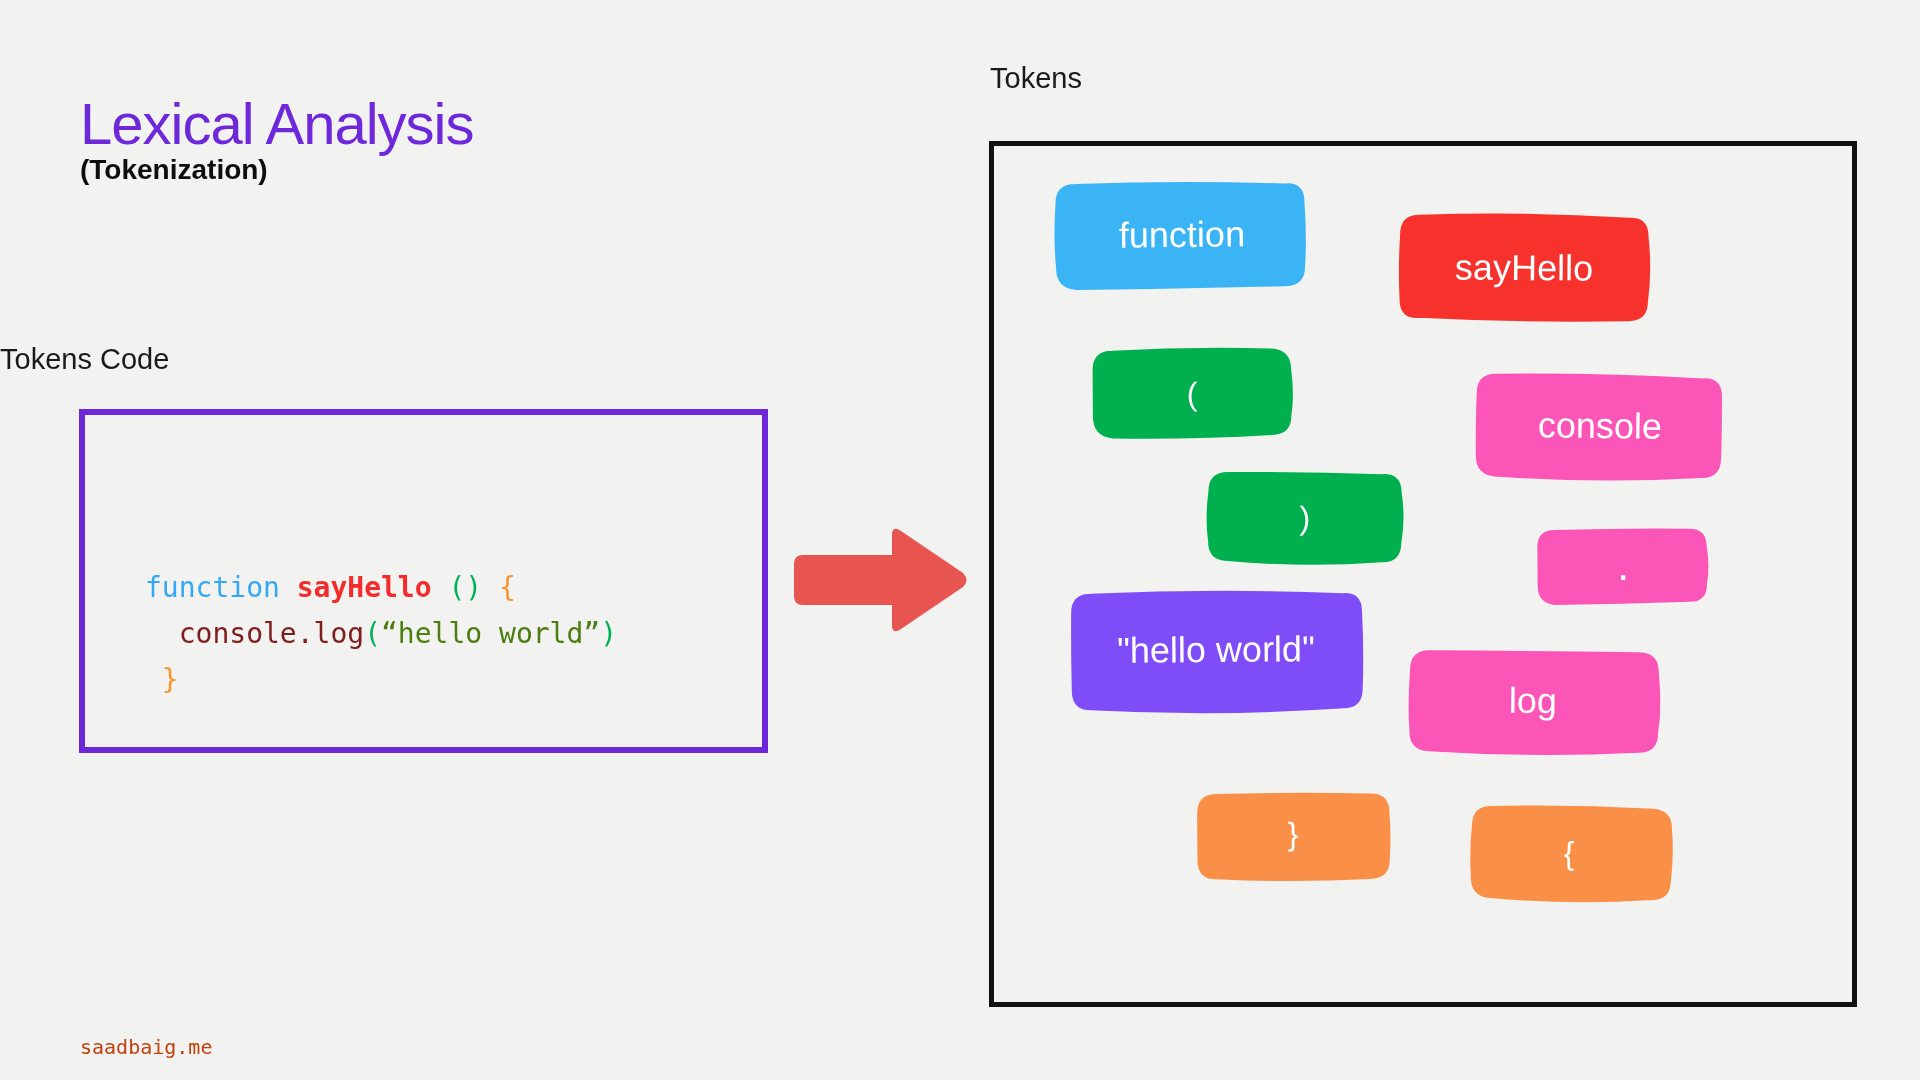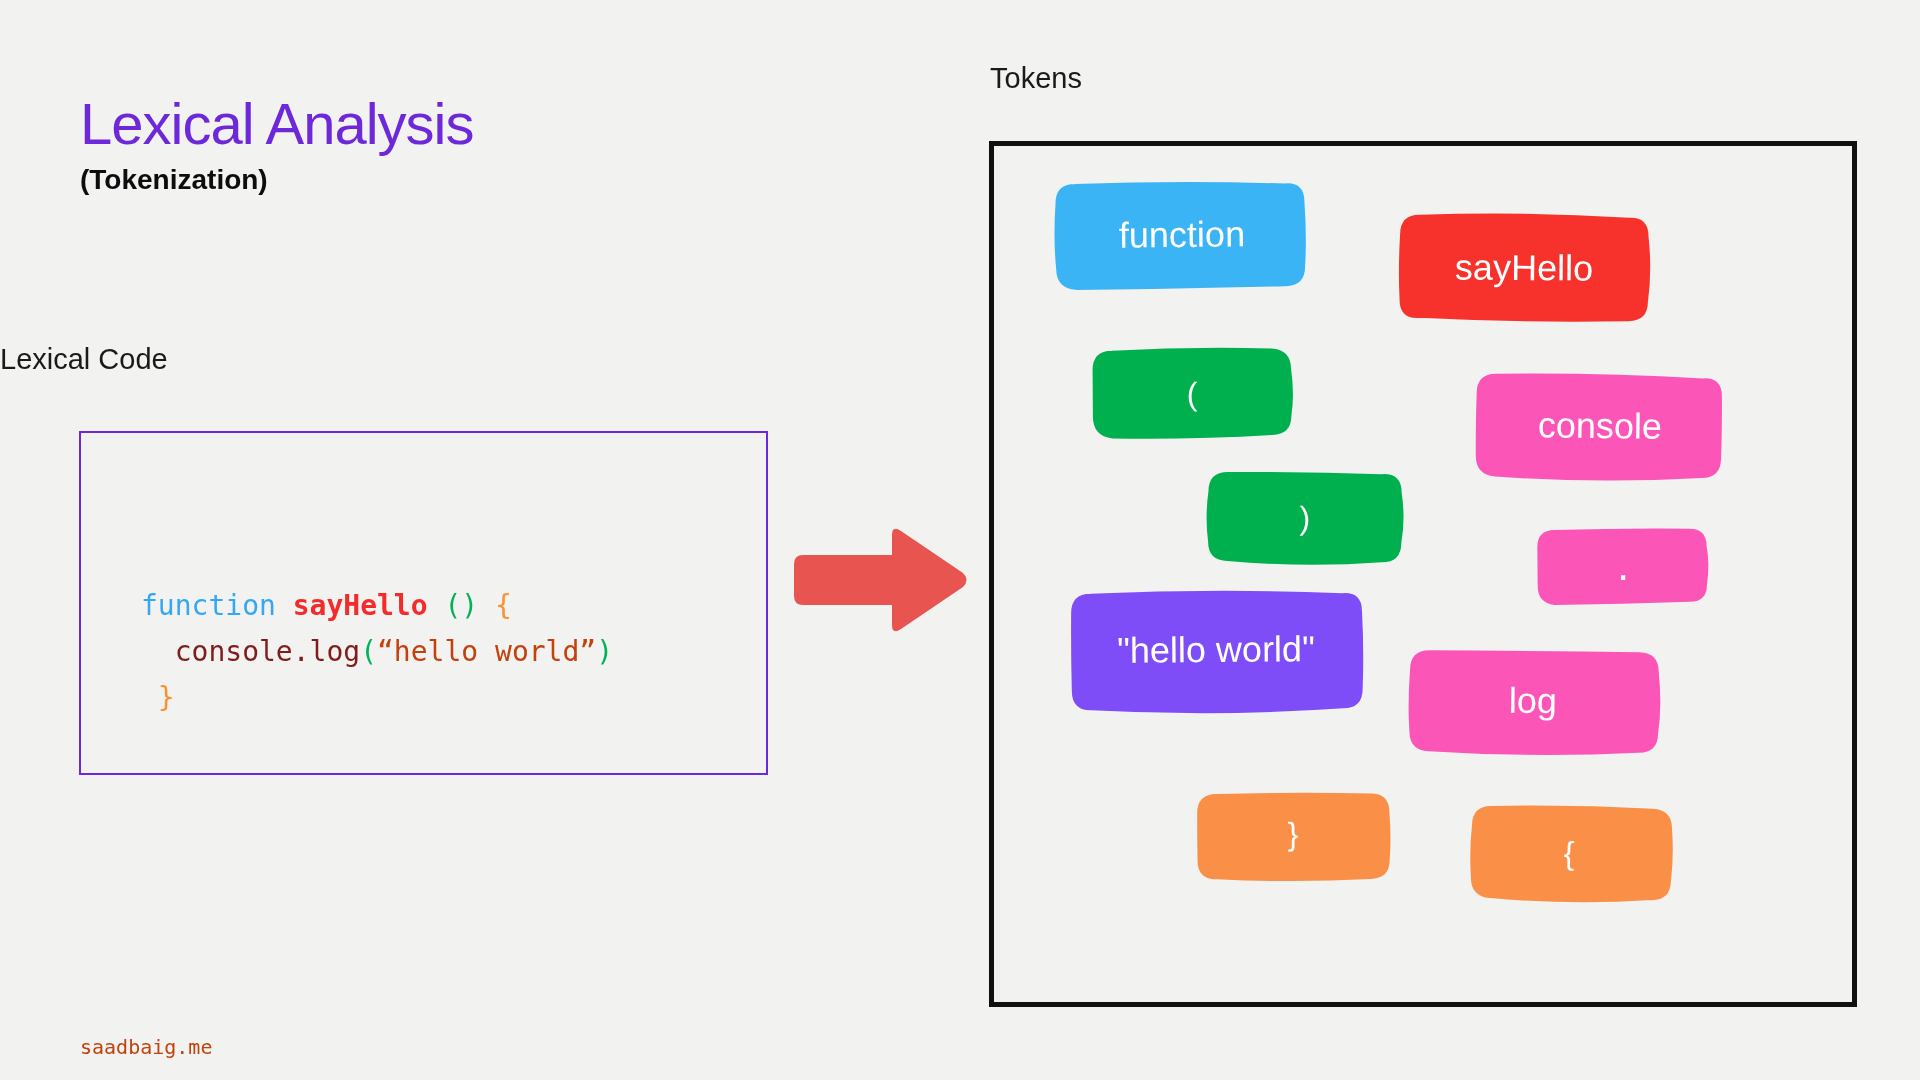--- a/index.html
+++ b/index.html
@@ -25,21 +25,21 @@
     font-size: 58px;
     font-weight: normal;
     letter-spacing: -1px;
     line-height: 1.0;
     color: #6d28d9;
     white-space: nowrap;
   }
   #page-subtitle {
     position: absolute;
     left: 80px;
-    top: 164px;
+    top: 154px;
     font-size: 28px;
     font-weight: bold;
     color: #0d0d0d;
     white-space: nowrap;
   }
 
   
   .section-label {
     position: absolute;
     font-size: 29px;
@@ -55,43 +55,43 @@
   #tokens-label {
     left: 990px;
     top: 62px;
     width: 860px;
   }
 
   
   #source-code-panel {
     position: absolute;
     left: 79px;
-    top: 431px;
+    top: 409px;
     width: 689px;
     height: 344px;
-    border: 2px solid #6d28d9;
+    border: 6px solid #6d28d9;
     background: #f2f2f1;
     box-sizing: border-box;
   }
   #code-block {
     position: absolute;
     left: 60px;
     top: 122px;
     font-family: "DejaVu Sans Mono", monospace;
     font-size: 28px;
     line-height: 46px;
     white-space: pre;
   }
   #code-block .ln { display: block; }
   .tk-keyword  { color: #34a8f4; }
   .tk-fname    { color: #f42b2b; font-weight: bold; }
   .tk-paren    { color: #00b359; }
   .tk-brace    { color: #f79331; }
   .tk-ident    { color: #7f1d1d; }
-  .tk-string   { color: #c2410c; }
+  .tk-string   { color: #4d7c0f; }
 
   
   #flow-arrow {
     position: absolute;
     left: 790px;
     top: 525px;
     width: 180px;
     height: 110px;
   }
 
@@ -154,21 +154,21 @@
     white-space: nowrap;
   }
 </style>
 </head>
 <body>
 
 <h1 id="page-title">Lexical Analysis</h1>
 
 <div id="page-subtitle">(Tokenization)</div>
 
-<div id="source-code-label" class="section-label">Lexical Code</div>
+<div id="source-code-label" class="section-label">Tokens Code</div>
 
 <div id="source-code-panel">
   <pre id="code-block"><span class="ln"><span class="tk-keyword">function</span><span> </span><span class="tk-fname">sayHello</span><span> </span><span class="tk-paren">()</span><span> </span><span class="tk-brace">{</span></span><span class="ln"><span>  </span><span class="tk-ident">console.log</span><span class="tk-paren">(</span><span class="tk-string">“hello world”</span><span class="tk-paren">)</span></span><span class="ln"><span> </span><span class="tk-brace">}</span></span></pre>
 </div>
 
 <div id="flow-arrow">
   <svg viewBox="0 0 180 110" width="180" height="110" aria-hidden="true">
     <path id="arrow-path" d="M 4 39
              Q 4 30 13 30
              L 102 30

